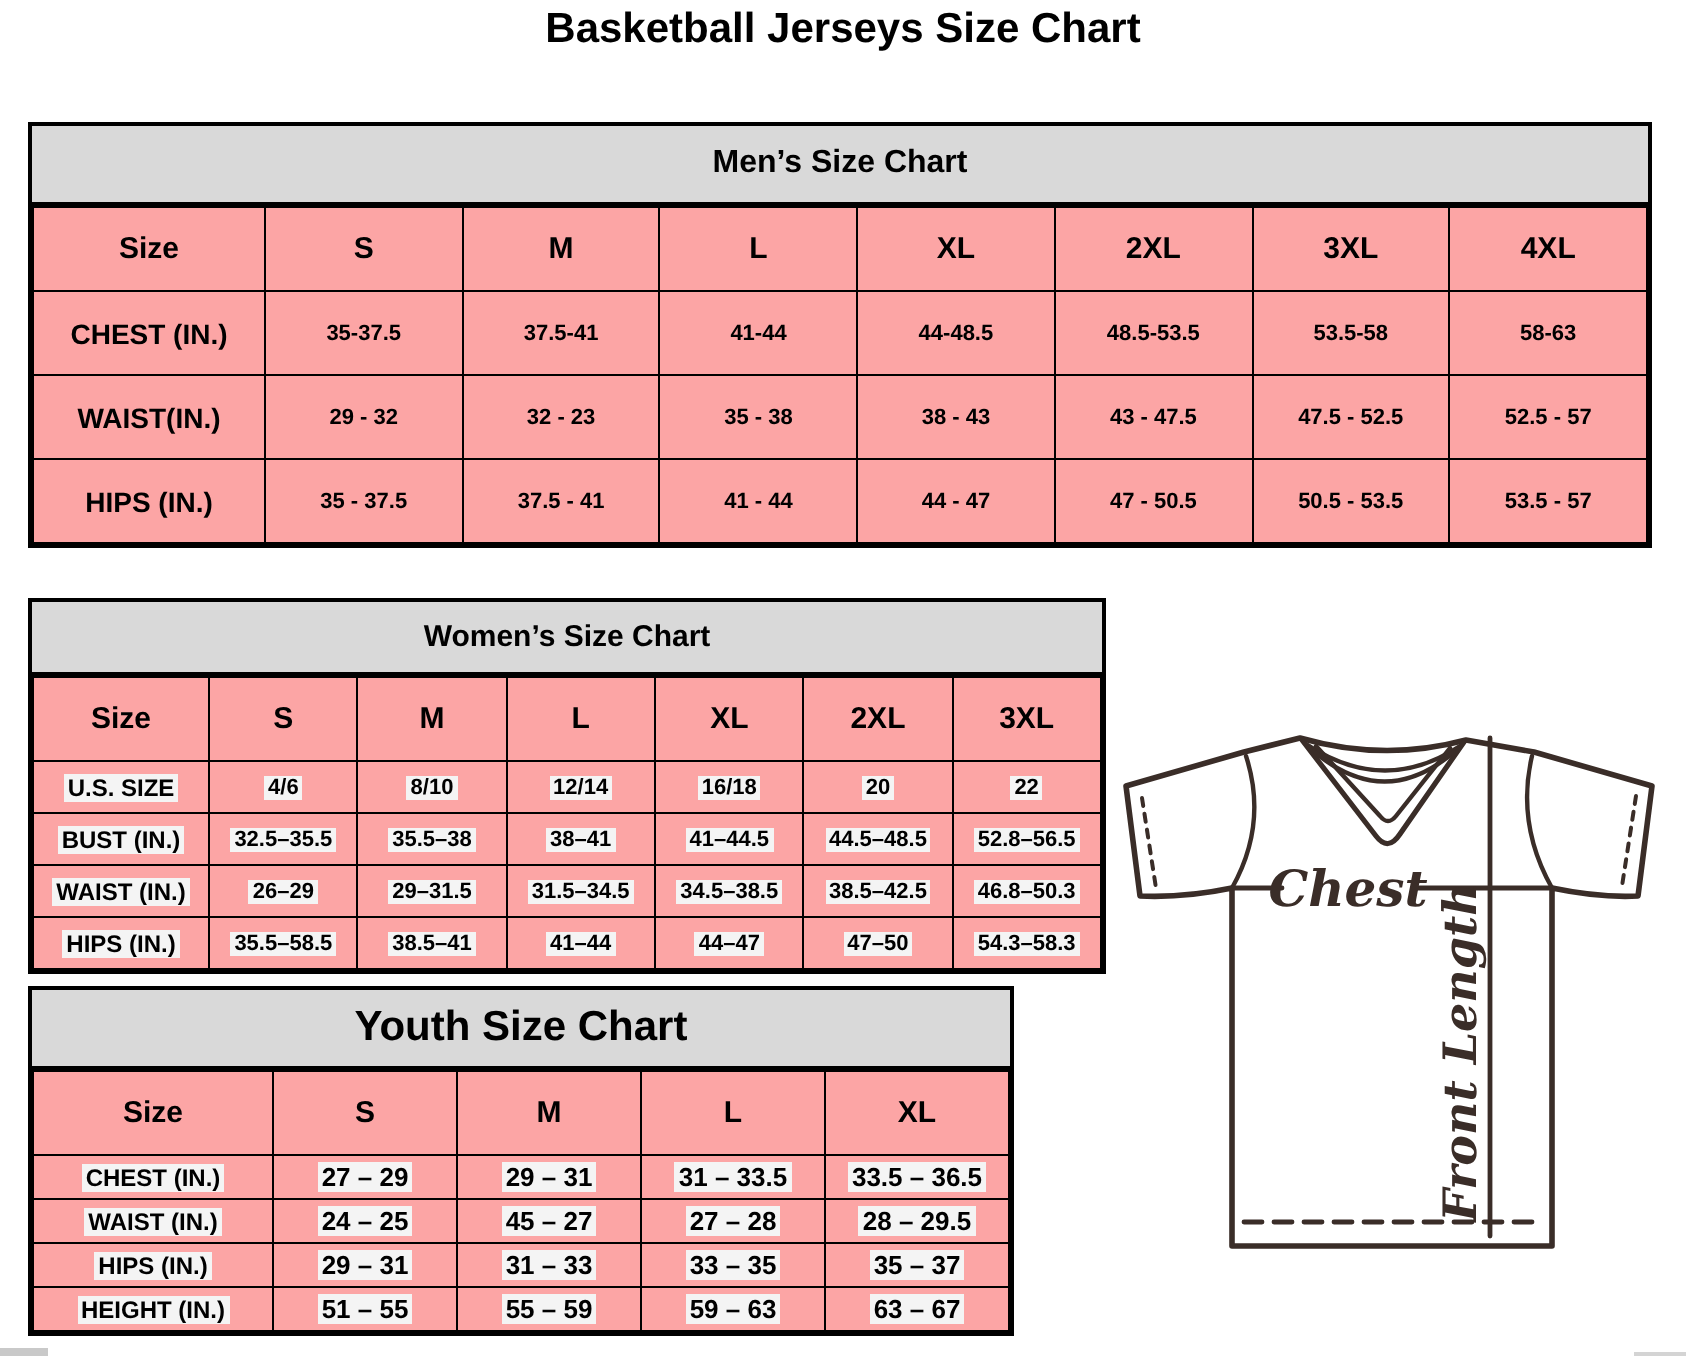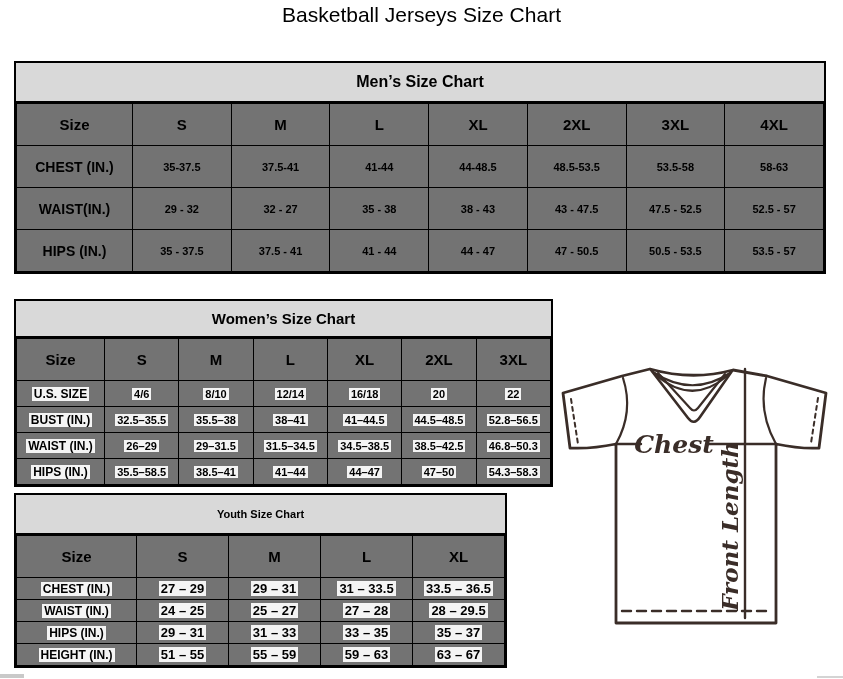--- a/index.html
+++ b/index.html
@@ -2,23 +2,23 @@
 <html><head>
 <meta charset="utf-8">
 <style>
   html,body{margin:0;padding:0}
   body{
     width:843px;height:679px;position:relative;background:#fff;
     font-family:"Liberation Sans",sans-serif;color:#000;overflow:hidden;
   }
   .page-title{
     position:absolute;top:3px;left:0;width:100%;text-align:center;
-    font-size:21px;font-weight:normal;margin:0;
-  }
-  .panel{position:absolute;border:2px solid #000;background:#737373;box-sizing:border-box}
+    font-size:21px;font-weight:bold;margin:0;
+  }
+  .panel{position:absolute;border:2px solid #000;background:#fca5a5;box-sizing:border-box}
   .panel-title{
     background:#d9d9d9;text-align:center;font-weight:bold;
     border-bottom:2px solid #000;display:flex;align-items:center;justify-content:center;
     font-size:16px;
   }
   table{border-collapse:collapse;table-layout:fixed;width:100%}
   td,th{
     border:1.5px solid #000;text-align:center;font-weight:bold;
     padding:0;overflow:hidden;vertical-align:middle;
   }
@@ -32,21 +32,21 @@
   
   .panel-womens{left:14px;top:299px;width:539px}
   .panel-womens .panel-title{height:35px;font-size:15px}
   .panel-womens tr.hdr{height:42px}
   .panel-womens tr.data{height:26px}
   .panel-womens th{font-size:15px}
   .panel-womens td{font-size:11px}
   .panel-womens td.rowlabel{font-size:12px}
   
   .panel-youth{left:14px;top:493px;width:493px}
-  .panel-youth .panel-title{height:38px;font-size:11px}
+  .panel-youth .panel-title{height:38px;font-size:21px}
   .panel-youth tr.hdr{height:42px}
   .panel-youth tr.data{height:22px}
   .panel-youth th{font-size:15px}
   .panel-youth td{font-size:13px}
   .panel-youth td.rowlabel{font-size:12px}
   .hl{background:#f4f4f4;padding:0 2px}
   
   .jersey{position:absolute;left:556px;top:356px;width:284px;height:276px}
   .jersey text{
     font-family:"DejaVu Serif",serif;font-style:italic;font-weight:bold;fill:#3a2d28;
@@ -90,21 +90,21 @@
         <td>37.5-41</td>
         <td>41-44</td>
         <td>44-48.5</td>
         <td>48.5-53.5</td>
         <td>53.5-58</td>
         <td>58-63</td>
       </tr>
       <tr class="data">
         <td class="rowlabel">WAIST(IN.)</td>
         <td>29 - 32</td>
-        <td>32 - 27</td>
+        <td>32 - 23</td>
         <td>35 - 38</td>
         <td>38 - 43</td>
         <td>43 - 47.5</td>
         <td>47.5 - 52.5</td>
         <td>52.5 - 57</td>
       </tr>
       <tr class="data">
         <td class="rowlabel">HIPS (IN.)</td>
         <td>35 - 37.5</td>
         <td>37.5 - 41</td>
@@ -201,21 +201,21 @@
       <tr class="data">
         <td class="rowlabel"><span class="hl">CHEST (IN.)</span></td>
         <td><span class="hl">27 – 29</span></td>
         <td><span class="hl">29 – 31</span></td>
         <td><span class="hl">31 – 33.5</span></td>
         <td><span class="hl">33.5 – 36.5</span></td>
       </tr>
       <tr class="data">
         <td class="rowlabel"><span class="hl">WAIST (IN.)</span></td>
         <td><span class="hl">24 – 25</span></td>
-        <td><span class="hl">25 – 27</span></td>
+        <td><span class="hl">45 – 27</span></td>
         <td><span class="hl">27 – 28</span></td>
         <td><span class="hl">28 – 29.5</span></td>
       </tr>
       <tr class="data">
         <td class="rowlabel"><span class="hl">HIPS (IN.)</span></td>
         <td><span class="hl">29 – 31</span></td>
         <td><span class="hl">31 – 33</span></td>
         <td><span class="hl">33 – 35</span></td>
         <td><span class="hl">35 – 37</span></td>
       </tr>

